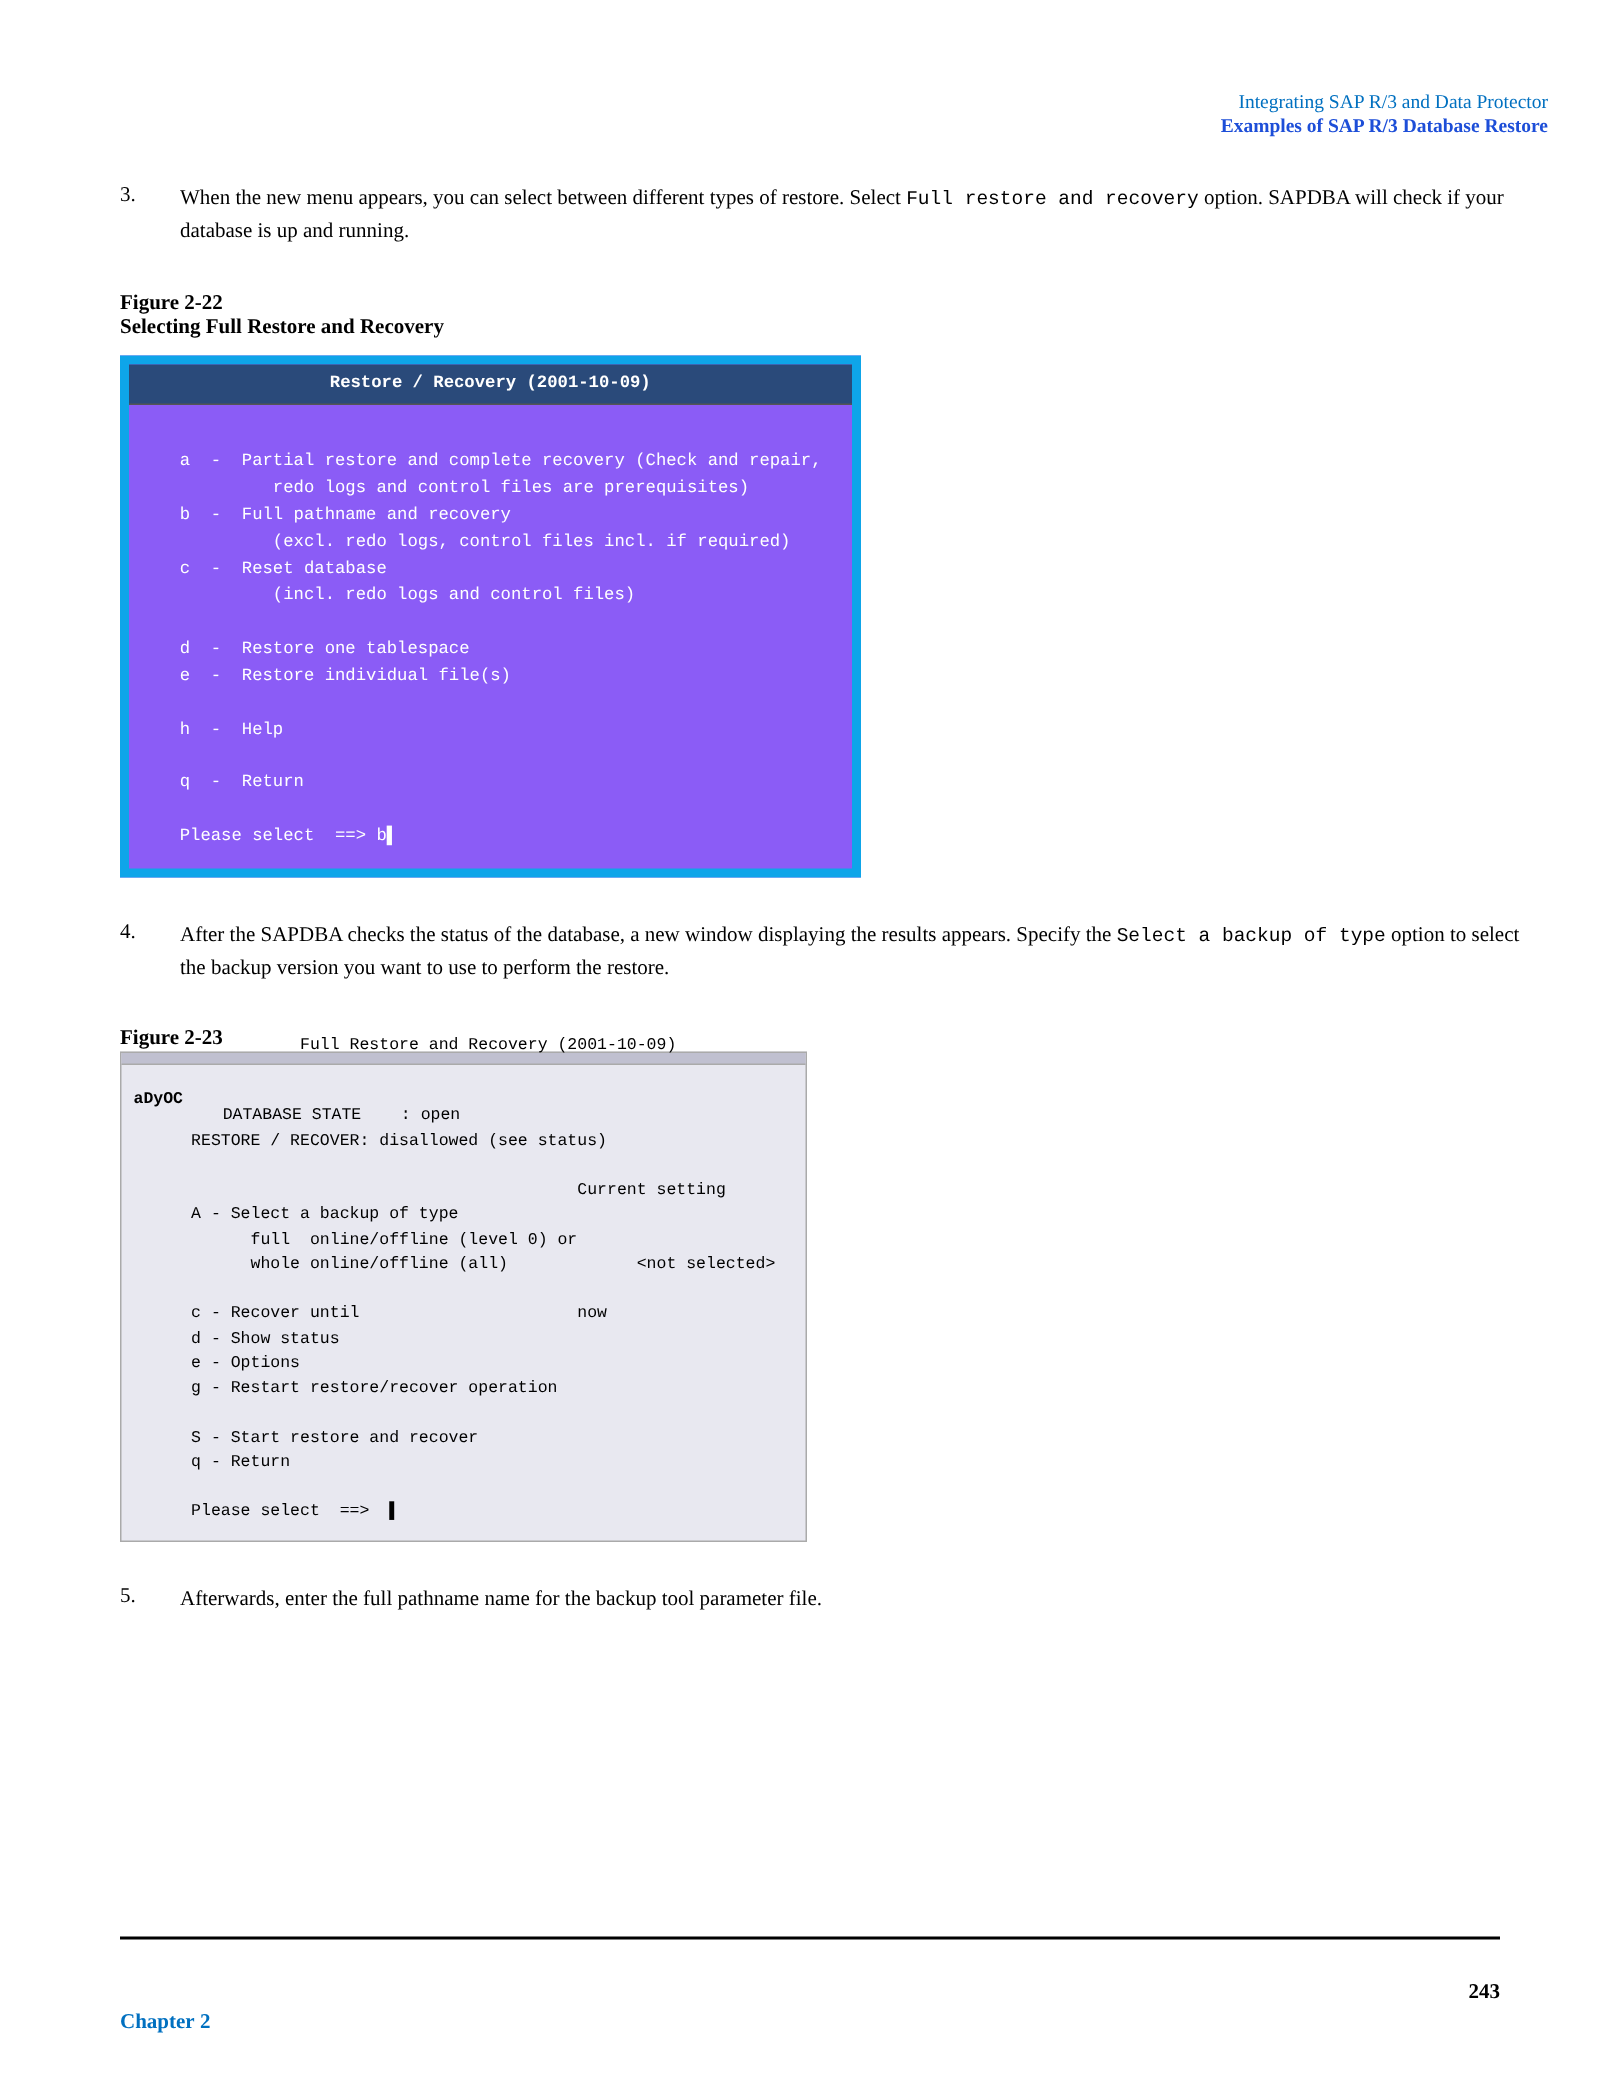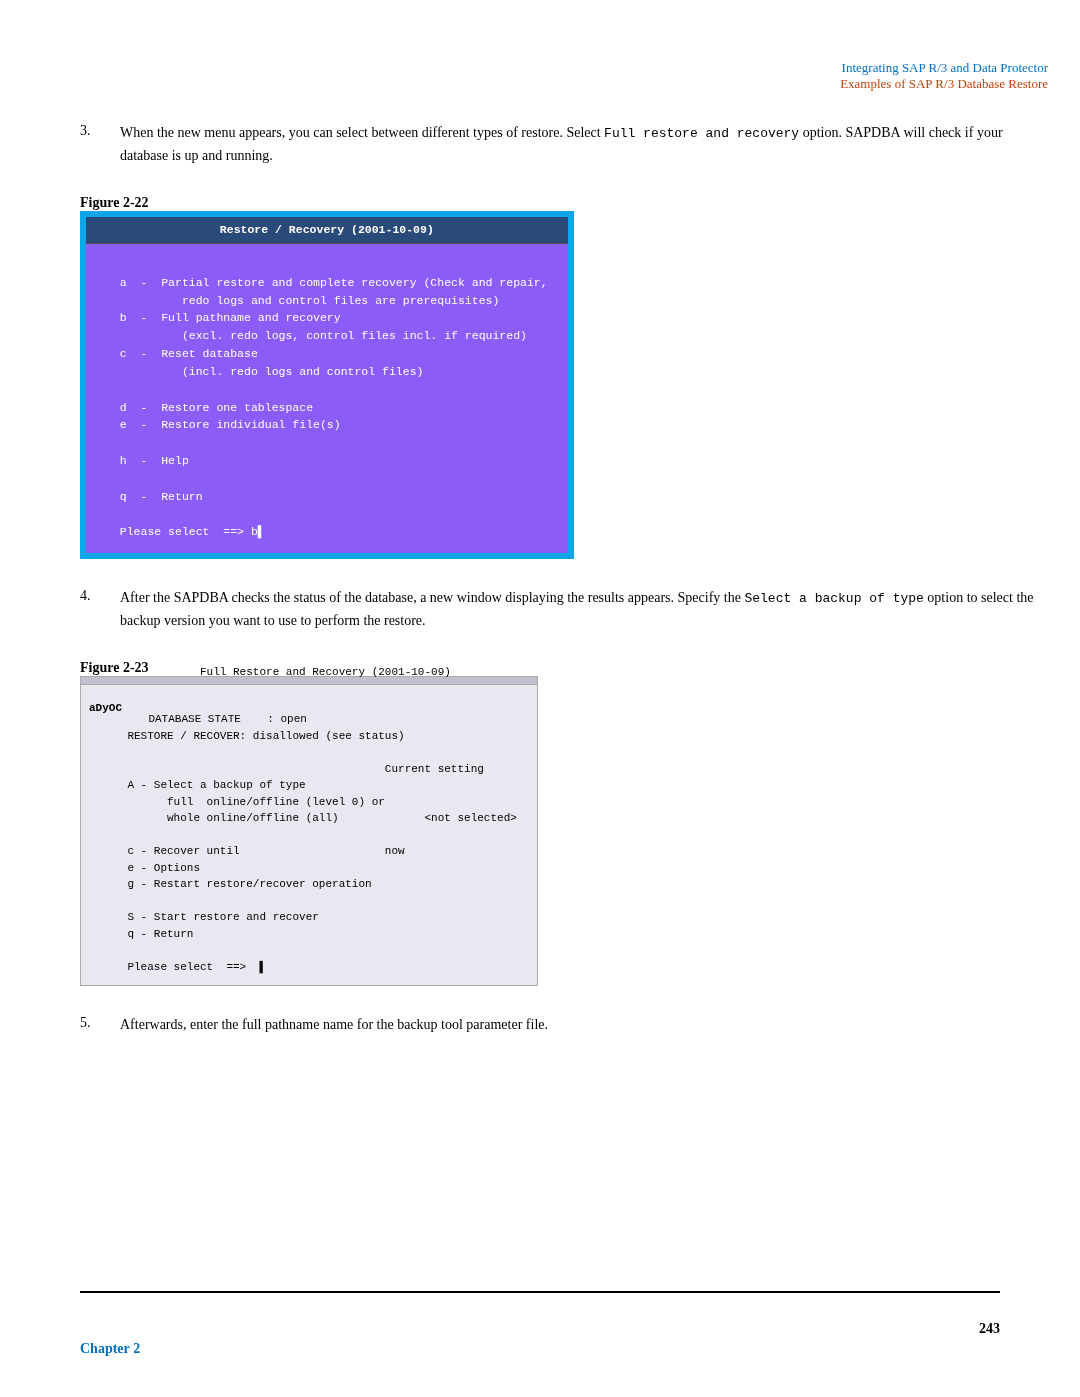--- a/index.html
+++ b/index.html
@@ -9,37 +9,37 @@
       font-size: 14px;
       color: #000000;
       width: 1080px;
       min-height: 1397px;
       position: relative;
     }
 
     .page-container {
       width: 1080px;
       min-height: 1397px;
-      padding: 60px 32px 60px 80px;
+      padding: 60px 48px 60px 80px;
       position: relative;
     }
 
     
     .header-nav {
       text-align: right;
       margin-bottom: 30px;
       font-size: 13px;
     }
     .header-nav .nav-line1 {
       color: #0070c0;
       font-size: 13px;
     }
     .header-nav .nav-line2 {
-      color: #c2410c;
-      font-weight: normal;
+      color: #1d4ed8;
+      font-weight: bold;
       font-size: 13px;
     }
 
     
     .main-content {
       margin-top: 10px;
     }
 
     
     .step-item {
@@ -177,20 +177,21 @@
       <div class="step-text">
         <span>When the new menu appears, you can select between different types of restore. Select </span><code class="inline-code">Full restore and recovery</code><span> option. SAPDBA will check if your database is up and running.</span>
       </div>
     </div>
 
     <div class="figure-row">
       <div class="figure-label-col">
         <div class="figure-label">Figure 2-22</div>
       </div>
       <div class="figure-caption-col">
+        <div class="figure-caption">Selecting Full Restore and Recovery</div>
         <div class="terminal-box">
           <div class="terminal-title-bar">Restore / Recovery (2001-10-09)</div>
           <div class="terminal-body">
             <span class="tline"> </span>
             <span class="tline">  a  -  Partial restore and complete recovery (Check and repair,</span>
             <span class="tline">           redo logs and control files are prerequisites)</span>
             <span class="tline">  b  -  Full pathname and recovery</span>
             <span class="tline">           (excl. redo logs, control files incl. if required)</span>
             <span class="tline">  c  -  Reset database</span>
             <span class="tline">           (incl. redo logs and control files)</span>
@@ -229,20 +230,21 @@
             <span class="tline"> </span>
             <span class="tline">    DATABASE STATE    : open</span>
             <span class="tline">    RESTORE / RECOVER: disallowed (see status)</span>
             <span class="tline"> </span>
             <span class="tline">                                           Current setting</span>
             <span class="tline">    A - Select a backup of type</span>
             <span class="tline">          full  online/offline (level 0) or</span>
             <span class="tline">          whole online/offline (all)             &lt;not selected&gt;</span>
             <span class="tline"> </span>
             <span class="tline">    c - Recover until                      now</span>
+            <span class="tline">    d - Show status</span>
             <span class="tline">    e - Options</span>
             <span class="tline">    g - Restart restore/recover operation</span>
             <span class="tline"> </span>
             <span class="tline">    S - Start restore and recover</span>
             <span class="tline">    q - Return</span>
             <span class="tline"> </span>
             <span class="tline">    Please select  ==&gt;  ▌</span>
           </div>
         </div>
       </div>

